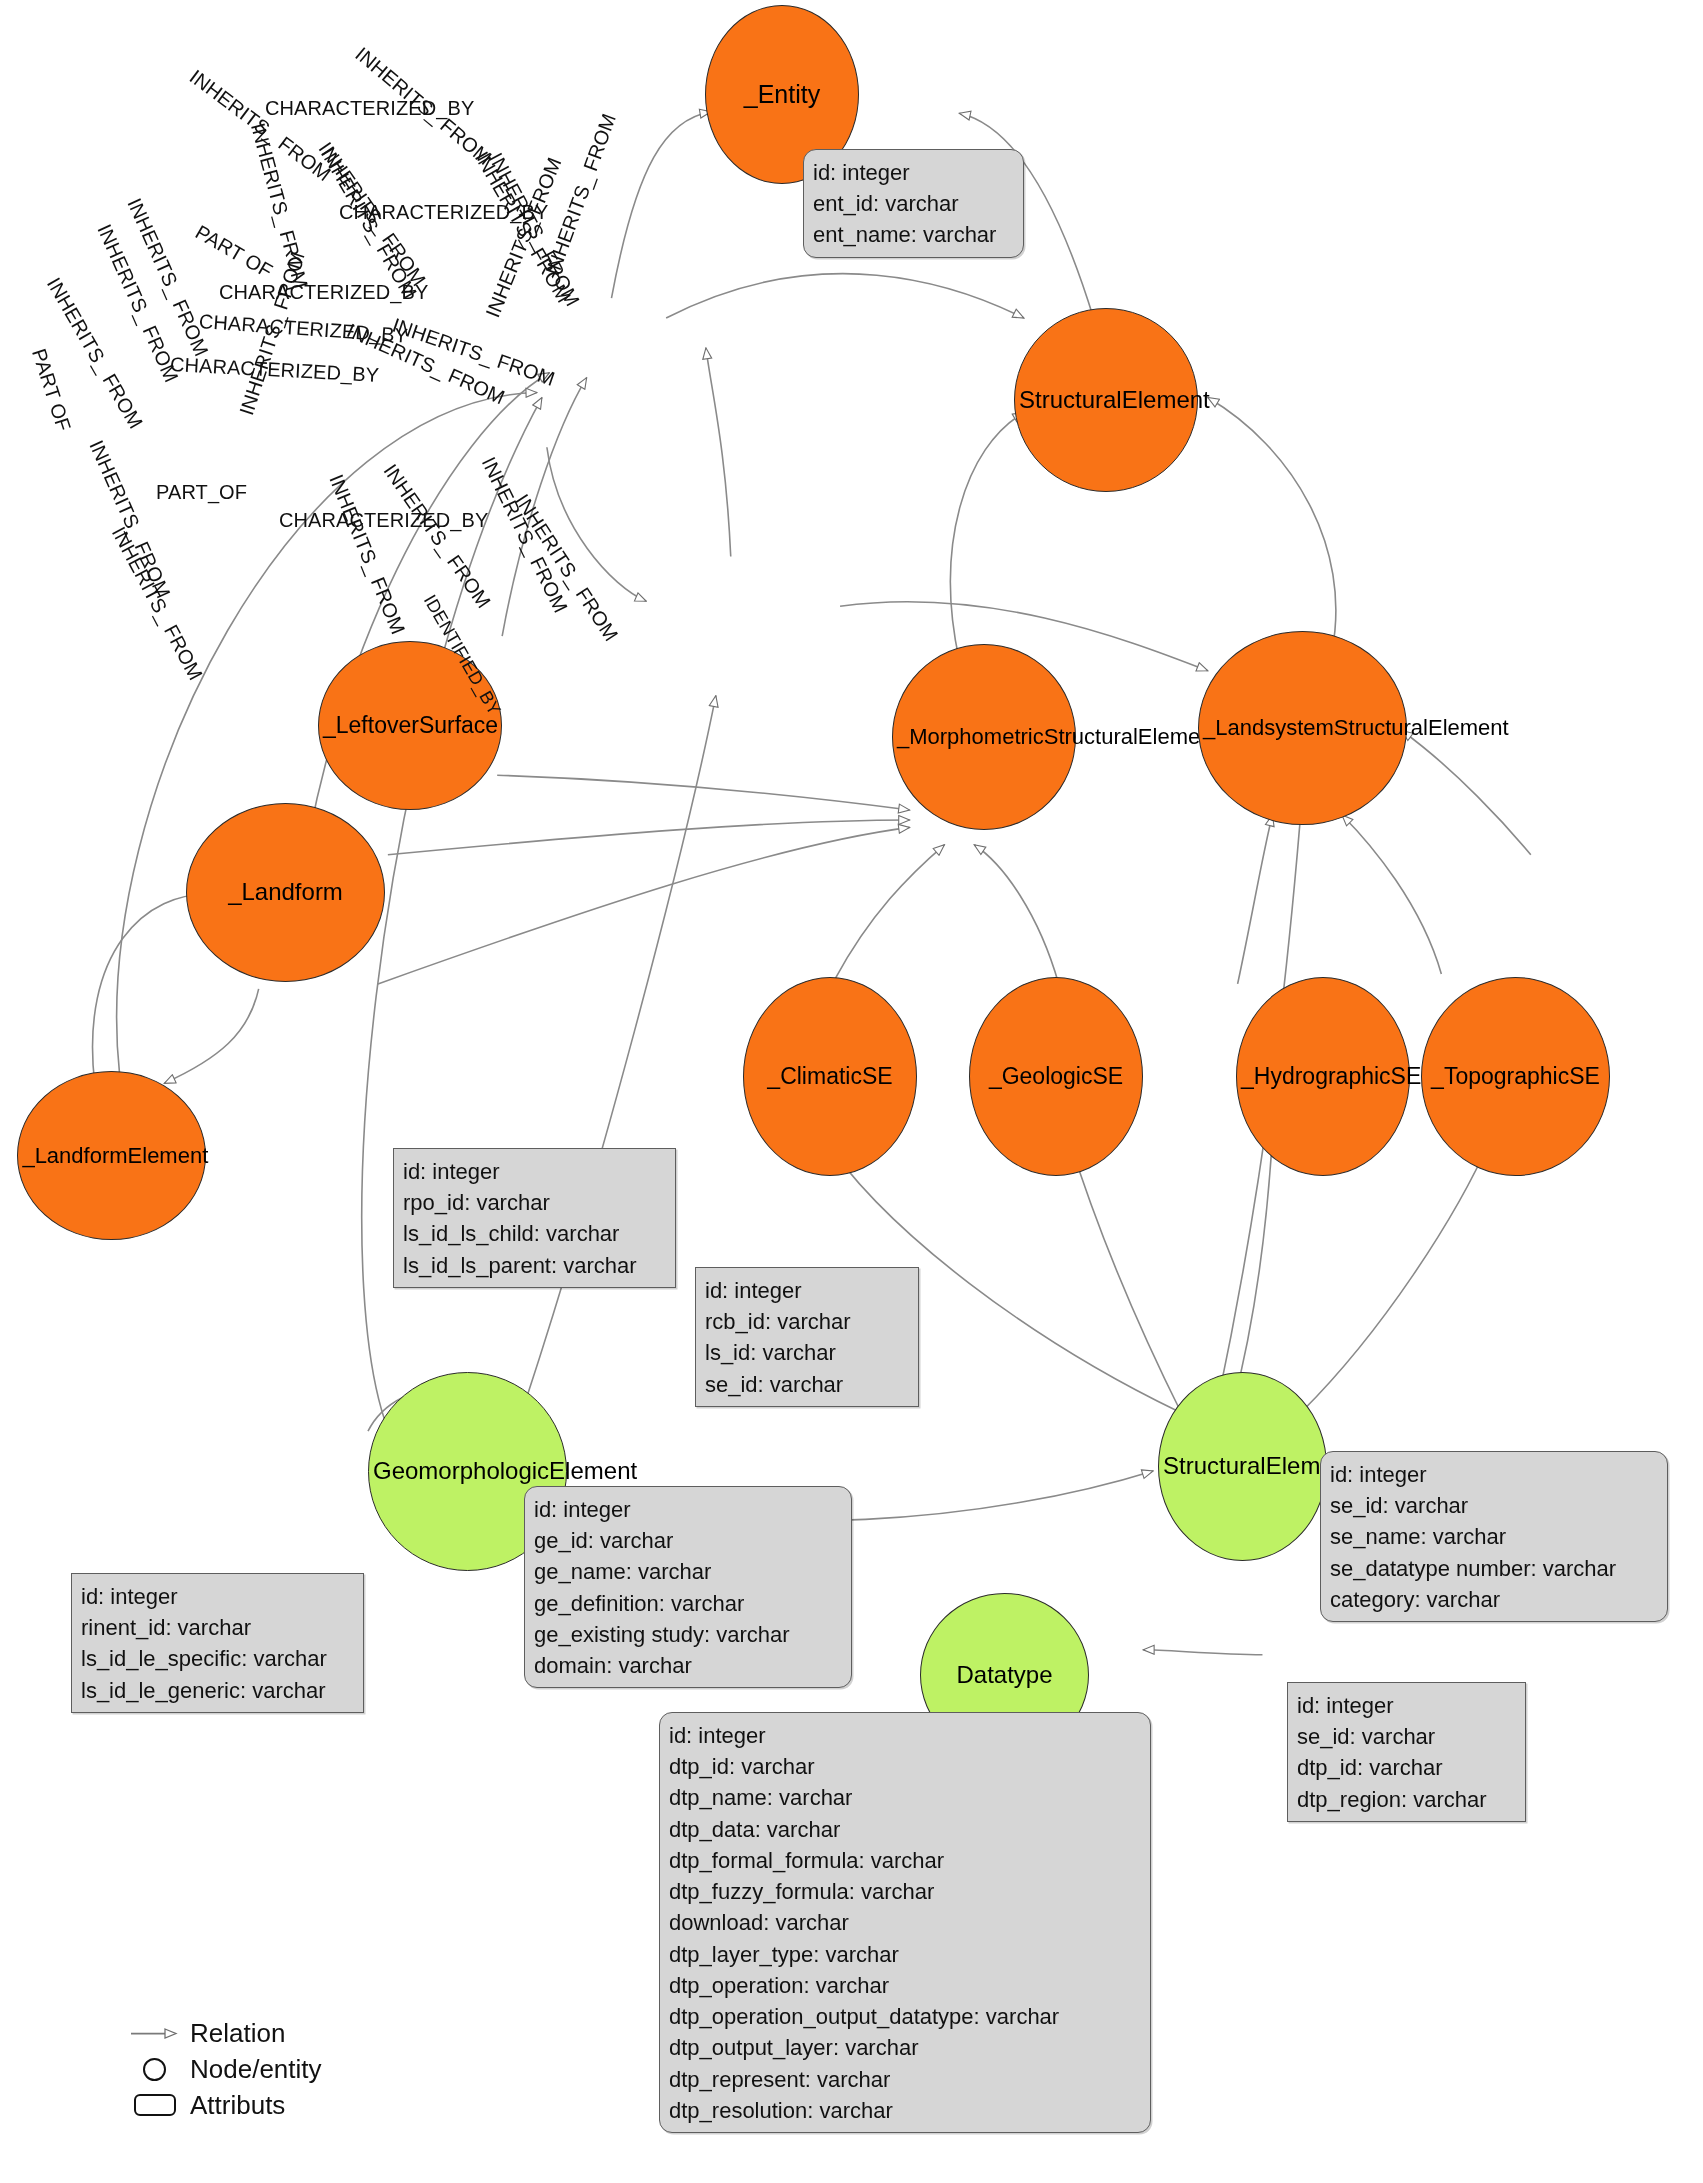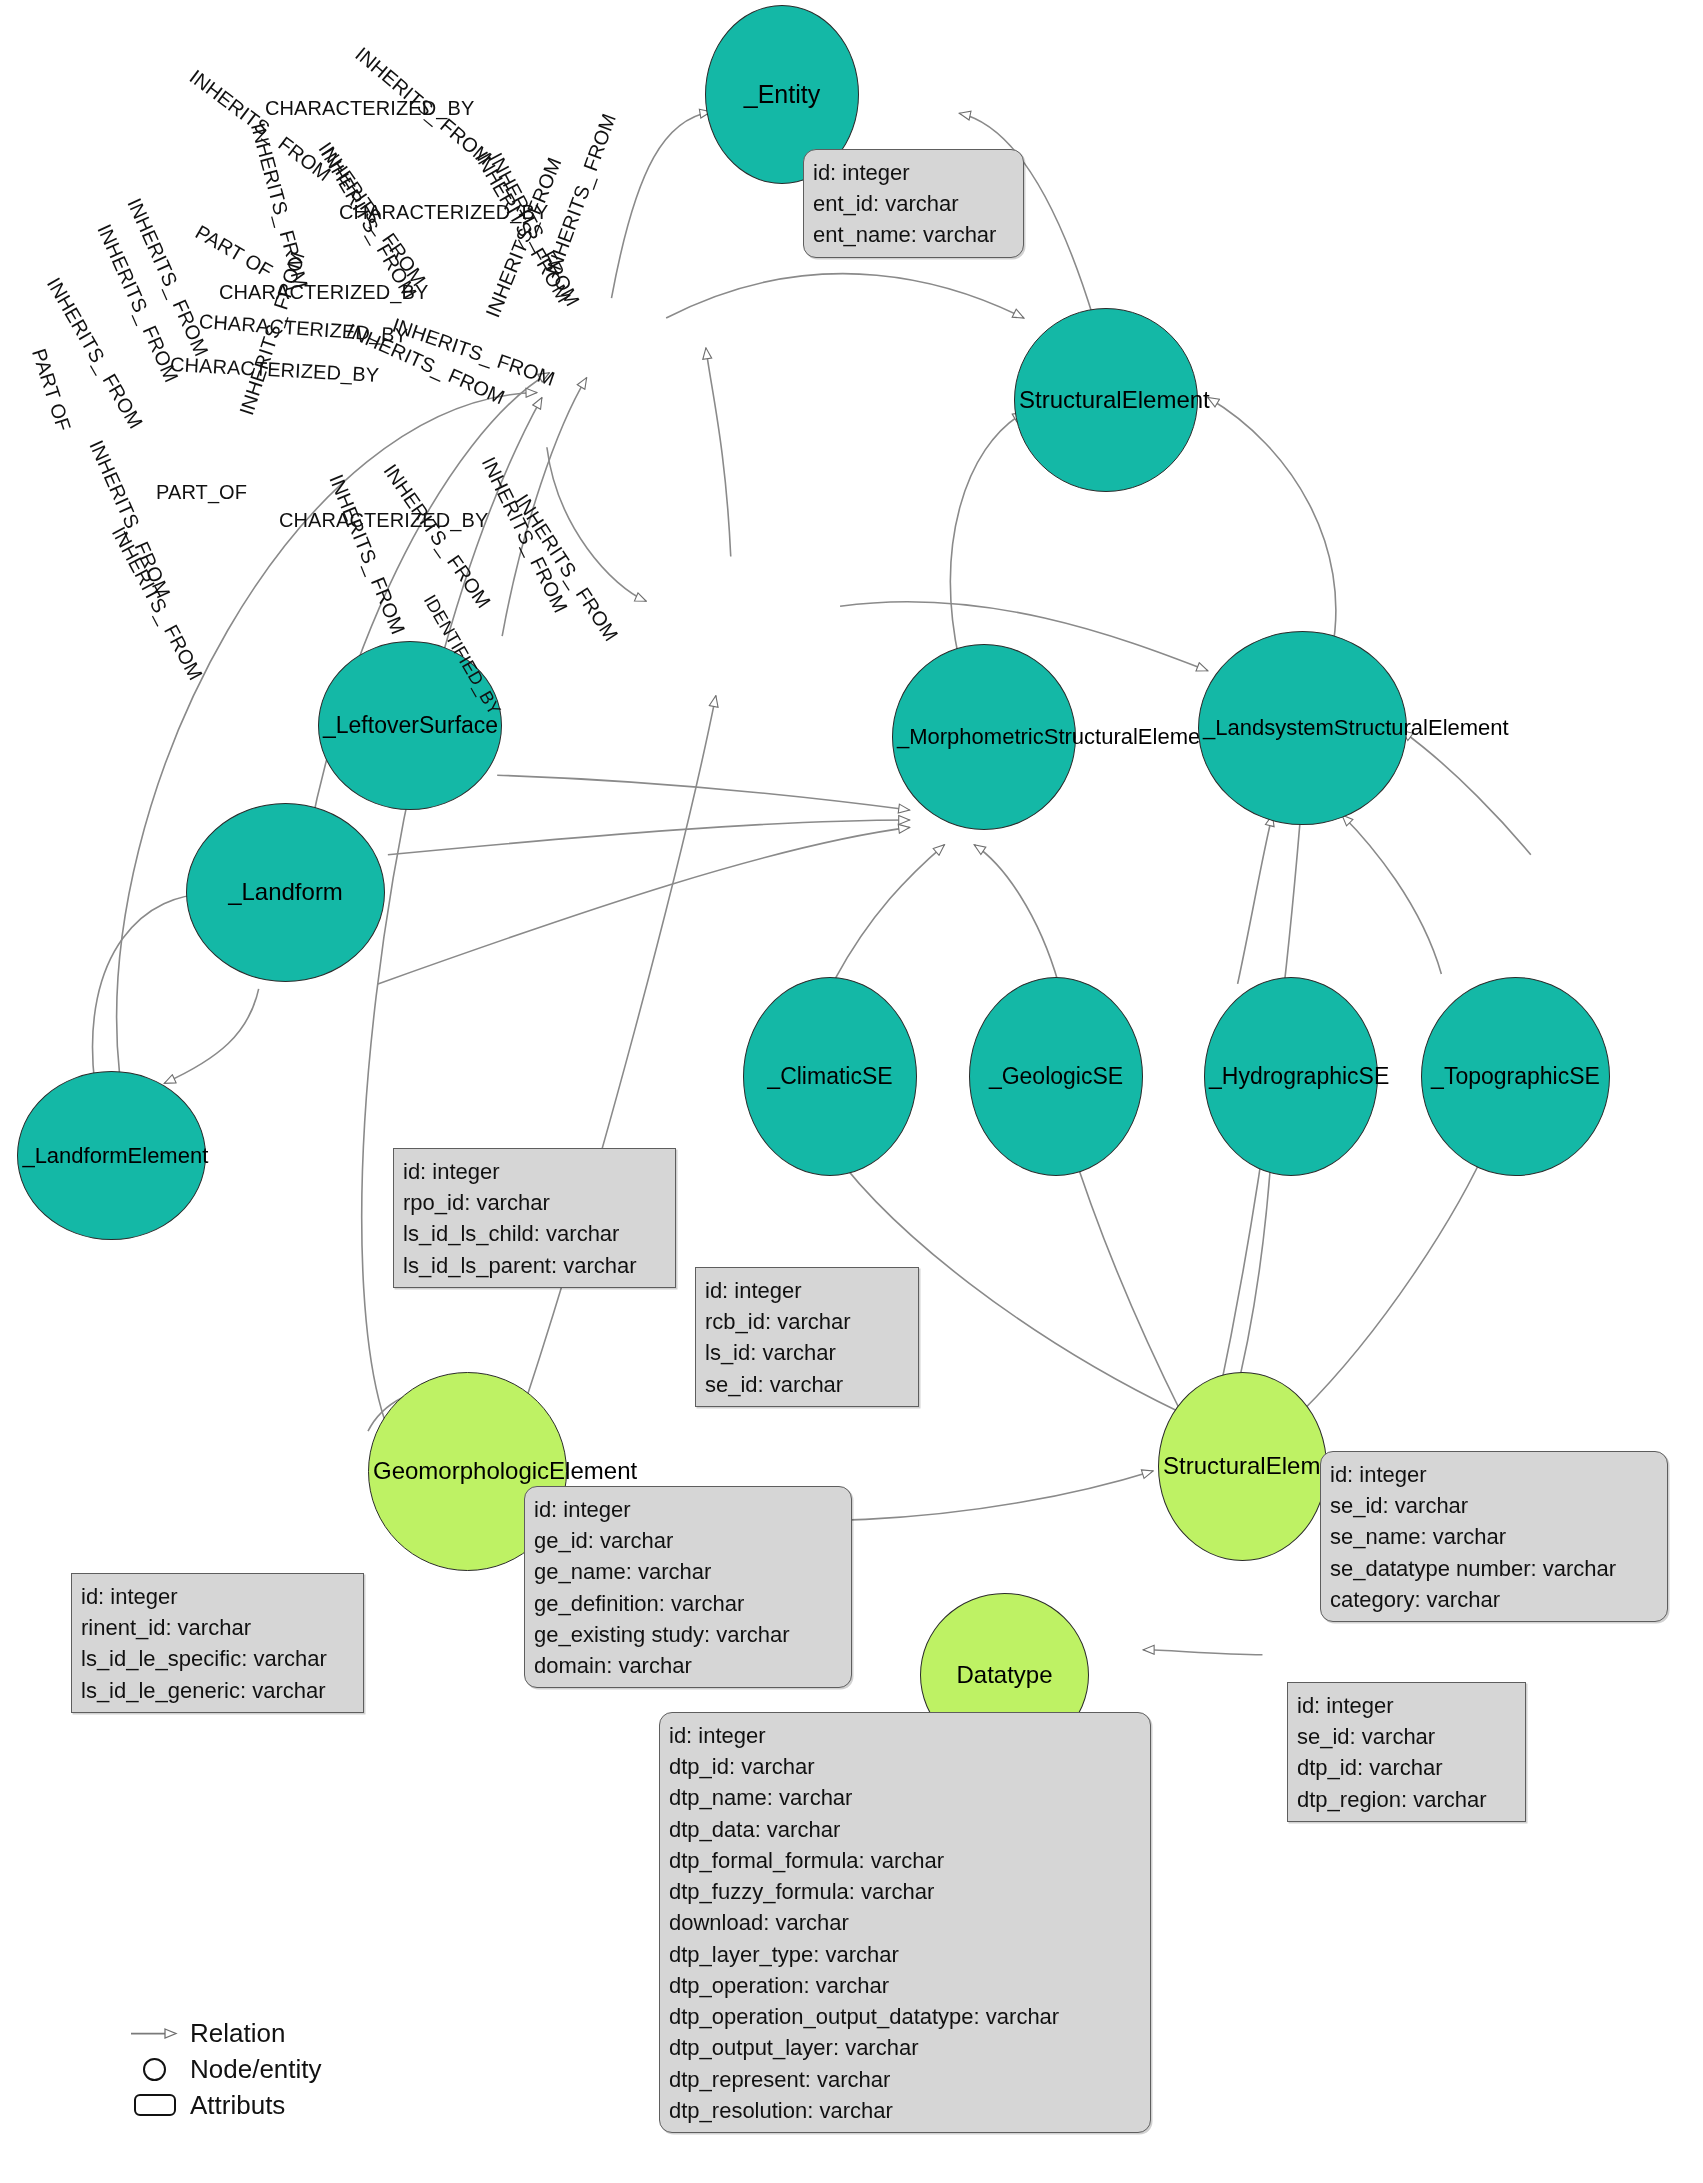--- a/index.html
+++ b/index.html
@@ -31,21 +31,21 @@
     align-items: center;
     justify-content: center;
     text-align: center;
     border-radius: 50%;
     border: 1.5px solid #2b2b2b;
     box-sizing: border-box;
     z-index: 3;
     line-height: 1.18;
     padding: 0 4px;
   }
-  .node.yellow { background: #14b8a6; }
+  .node.yellow { background: #f97316; }
   .node.blue   { background: #bef264; }
   .node span { display: block; width: 100%; }
 
   .attrbox {
     position: absolute;
     background: #d6d6d6;
     border: 1.5px solid #5e5e5e;
     box-sizing: border-box;
     z-index: 5;
     padding: 7px 8px 6px 9px;
@@ -210,21 +210,21 @@
   </div>
 
   <div class="node yellow" style="left:743px; top:977px; width:174px; height:199px; font-size:23px;">
     <span>_ClimaticSE</span>
   </div>
 
   <div class="node yellow" style="left:969px; top:977px; width:174px; height:199px; font-size:23px;">
     <span>_GeologicSE</span>
   </div>
 
-  <div class="node yellow" style="left:1204px; top:977px; width:174px; height:199px; font-size:23px;">
+  <div class="node yellow" style="left:1236px; top:977px; width:174px; height:199px; font-size:23px;">
     <span>_HydrographicSE</span>
   </div>
 
   <div class="node yellow" style="left:1421px; top:977px; width:189px; height:199px; font-size:23px;">
     <span>_TopographicSE</span>
   </div>
 
   <div class="node blue" style="left:368px; top:1372px; width:199px; height:199px; font-size:24px;">
     <span>GeomorphologicElement</span>
   </div>

